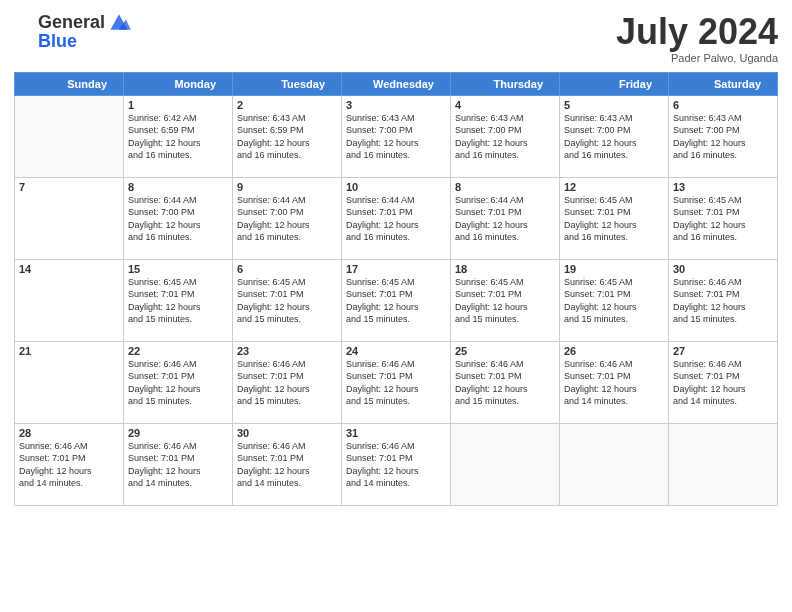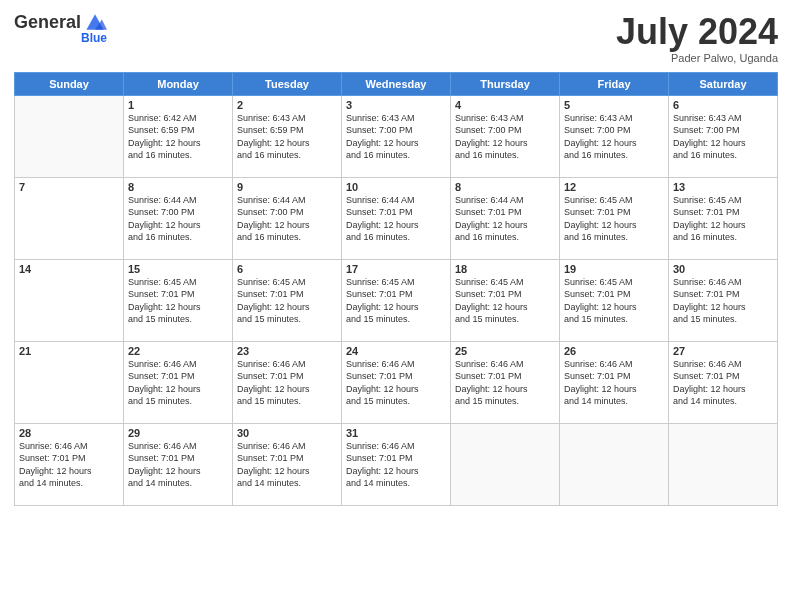--- a/index.html
+++ b/index.html
@@ -27,25 +27,24 @@
       align-items: center;
       gap: 4px;
     }
     .logo-text-general {
       font-size: 18px;
       font-weight: bold;
       color: #333;
       line-height: 1;
     }
     .logo-text-blue {
-      font-size: 12px;
+      font-size: 18px;
       font-weight: bold;
       color: #2563eb;
       line-height: 1;
-      text-align: right;
     }
     .logo-icon {
       width: 24px;
       height: 20px;
       margin-left: 2px;
     }
     .title-block {
       text-align: right;
     }
     .calendar-title {
@@ -63,21 +62,21 @@
       width: 100%;
       border-collapse: collapse;
       table-layout: fixed;
     }
     thead tr th {
       background: #3b7fd4;
       color: #fff;
       font-size: 11px;
       font-weight: bold;
       padding: 5px 16px;
-      text-align: center;
+      text-align: right;
       border: 1px solid #5a9ae0;
     }
     tbody tr td {
       border: 1px solid #ccc;
       vertical-align: top;
       padding: 3px 4px;
       height: 82px;
       font-size: 9.5px;
       color: #333;
       background: #fff;
@@ -96,21 +95,21 @@
       line-height: 1.4;
       color: #333;
     }
   </style>
 </head>
 <body>
 
 <div class="page">
   <div class="header">
     <div class="logo">
-      <div style="display:flex;flex-direction:column;line-height:1.1;">
+      <div style="display:flex;flex-direction:column;line-height:1.1;margin-left:24px;">
         <div style="display:flex;align-items:center;">
           <span class="logo-text-general">General</span>
           <svg class="logo-icon" viewBox="0 0 28 22" xmlns="http://www.w3.org/2000/svg">
             <polygon points="4,20 14,2 24,20" fill="#2563eb" opacity="0.85"></polygon>
             <polygon points="14,20 22,8 28,20" fill="#1d4ed8" opacity="0.7"></polygon>
           </svg>
         </div>
         <span class="logo-text-blue">Blue</span>
       </div>
     </div>

